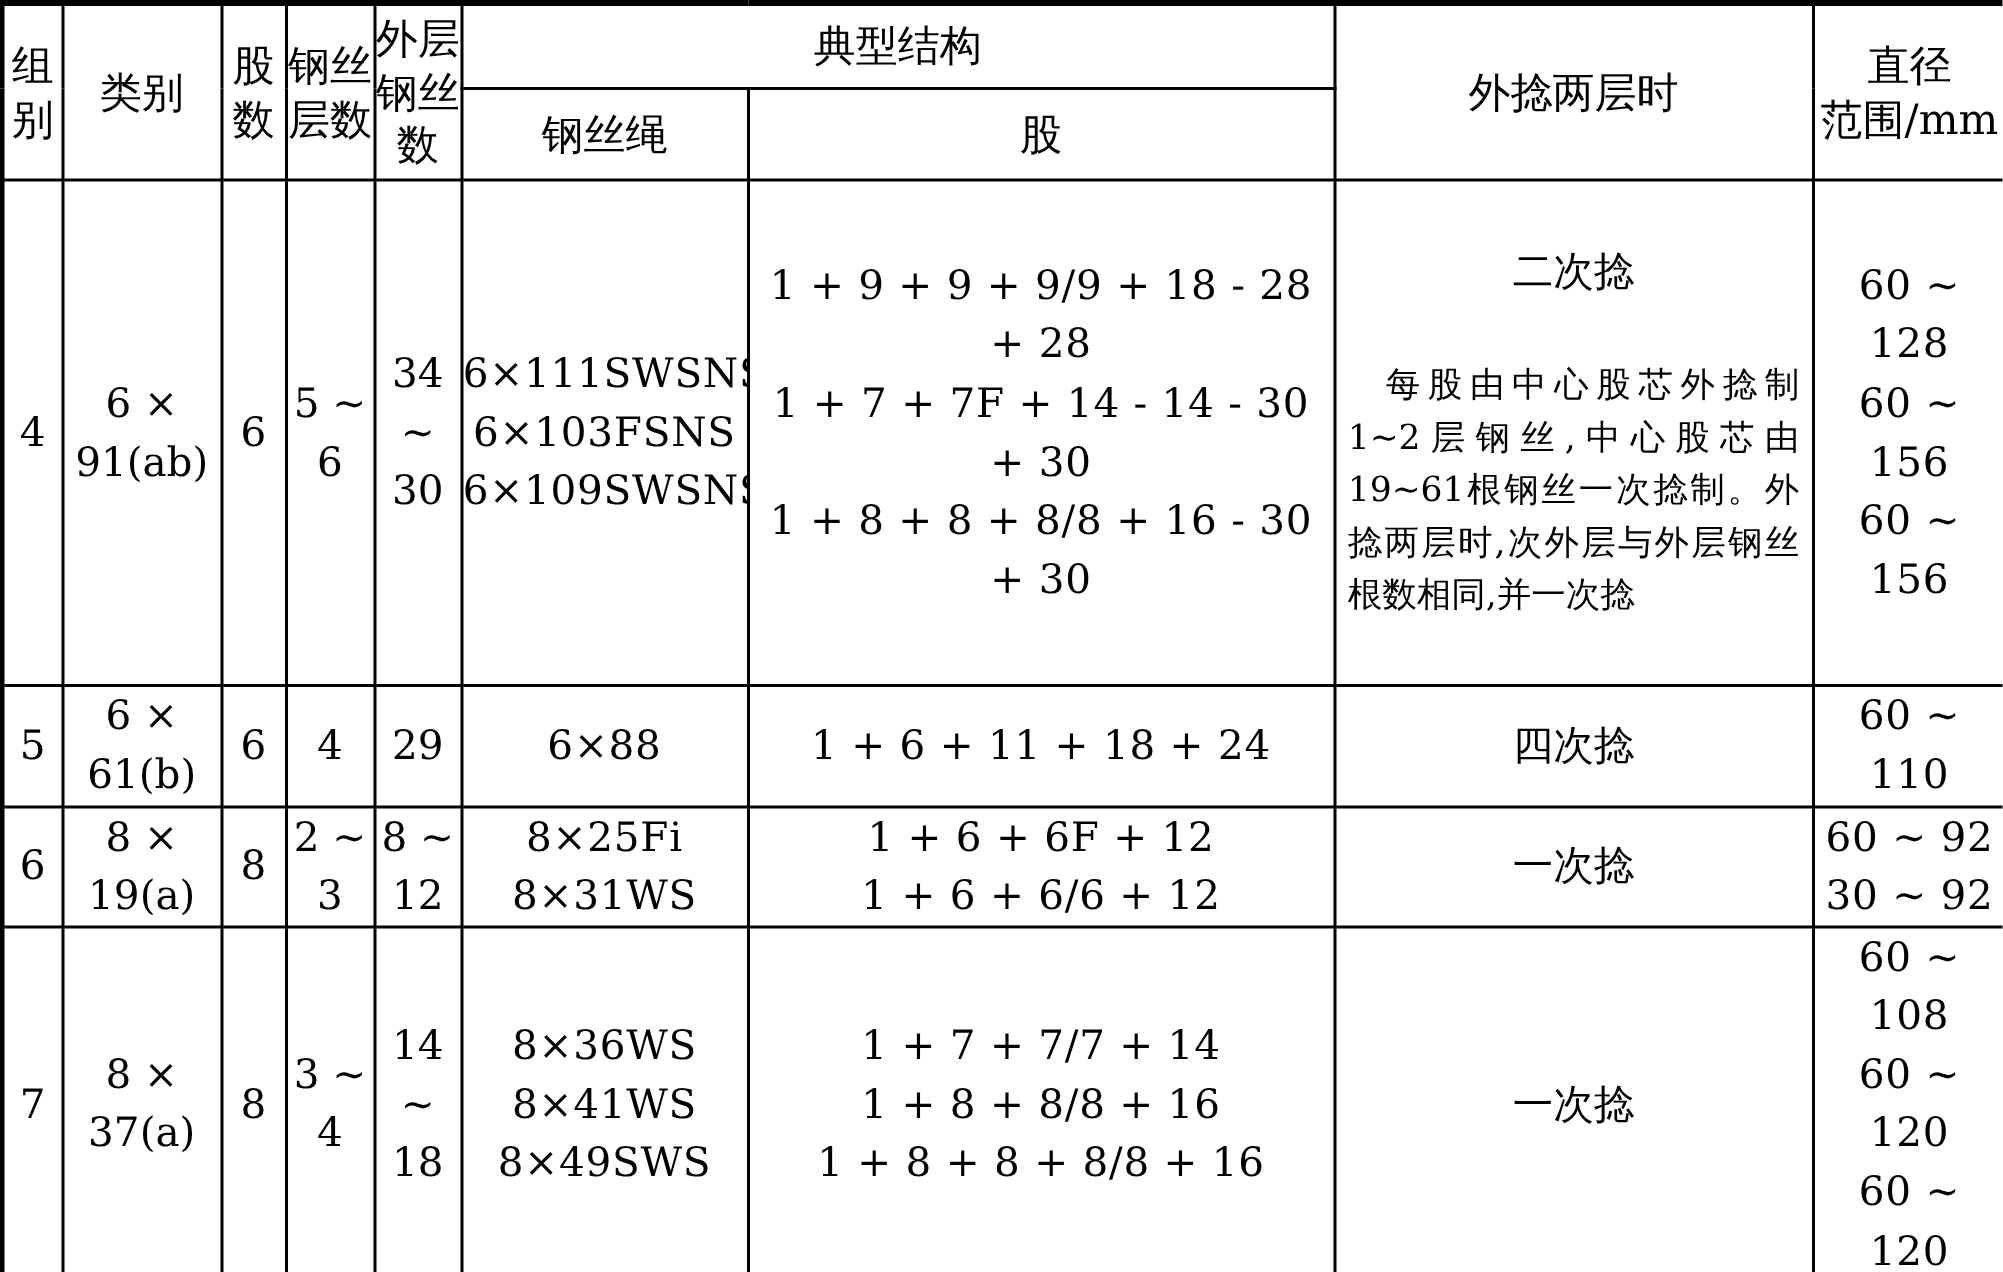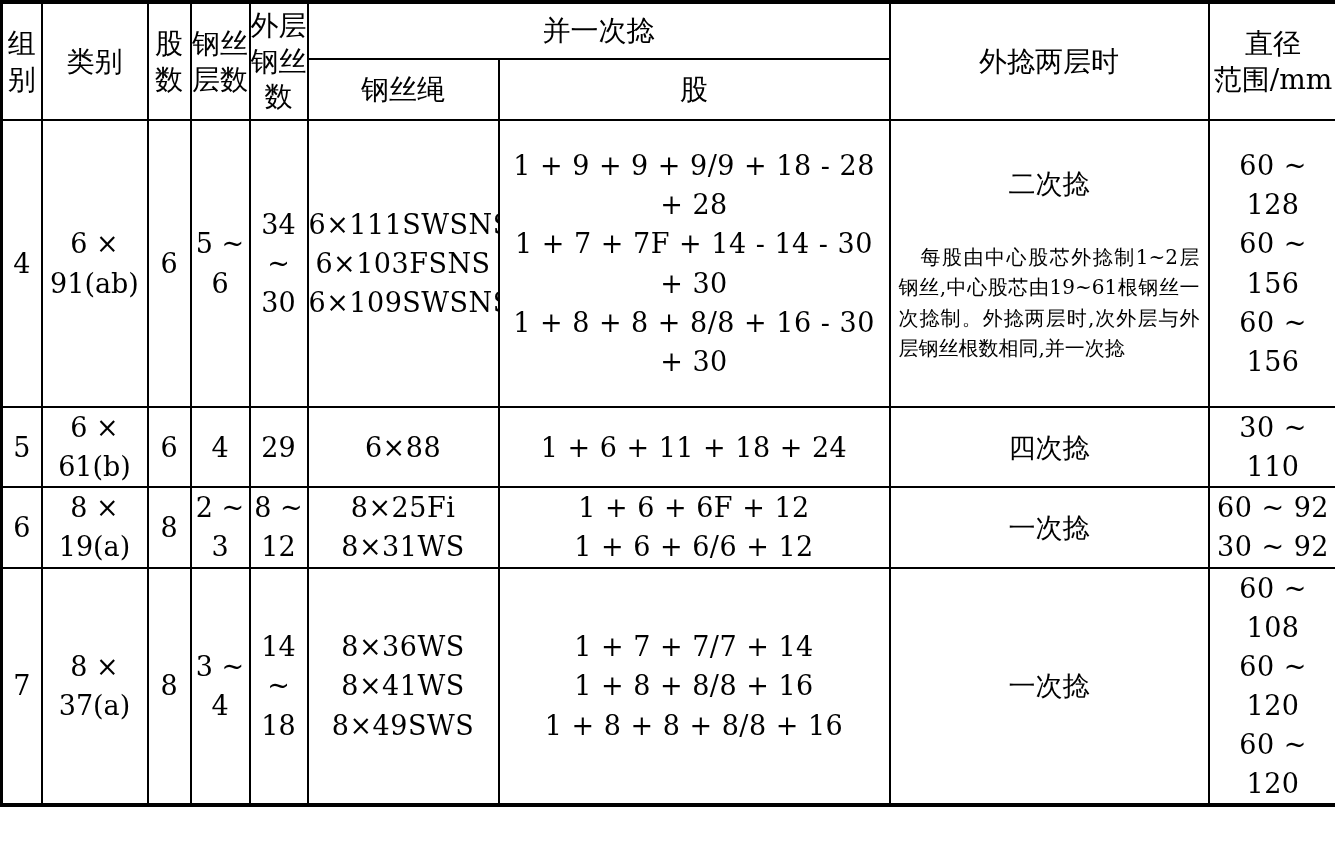--- a/index.html
+++ b/index.html
@@ -38,21 +38,21 @@
   .twist-cell { padding: 2px 8px; margin-left: 45px; }
   .twist-title {
     text-align: center;
     font-size: 27px;
     line-height: 1.45;
   }
   .twist-body {
     text-align: justify;
     text-justify: inter-ideograph;
     text-indent: 1.1em;
-    font-size: 20px;
+    font-size: 23px;
     line-height: 1.52;
     white-space: normal;
   }
   .num-cell { letter-spacing: 0.5px; }
 </style>
 </head>
 <body>
 
 <table class="rope-table">
   <colgroup>
@@ -71,21 +71,21 @@
       <th rowspan="2">组
 别</th>
       <th rowspan="2">类别</th>
       <th rowspan="2">股
 数</th>
       <th rowspan="2">钢丝
 层数</th>
       <th rowspan="2">外层
 钢丝
 数</th>
-      <th colspan="2">并一次捻</th>
+      <th colspan="2">典型结构</th>
       <th rowspan="2">外捻两层时</th>
       <th rowspan="2" class="edge">直径
 范围/mm</th>
     </tr>
     <tr style="height:61px">
       <th>钢丝绳</th>
       <th>股</th>
     </tr>
   </thead>
   <tbody>
@@ -115,21 +115,21 @@
     <tr style="height:65px">
       <td>5</td>
       <td>6 ×
 61(b)</td>
       <td>6</td>
       <td>4</td>
       <td>29</td>
       <td class="num-cell">6×88</td>
       <td class="num-cell">1 + 6 + 11 + 18 + 24</td>
       <td>四次捻</td>
-      <td class="edge num-cell">30 ~ 110</td>
+      <td class="edge num-cell">60 ~ 110</td>
     </tr>
     <tr style="height:75px">
       <td>6</td>
       <td>8 ×
 19(a)</td>
       <td>8</td>
       <td>2 ~
 3</td>
       <td>8 ~
 12</td>

